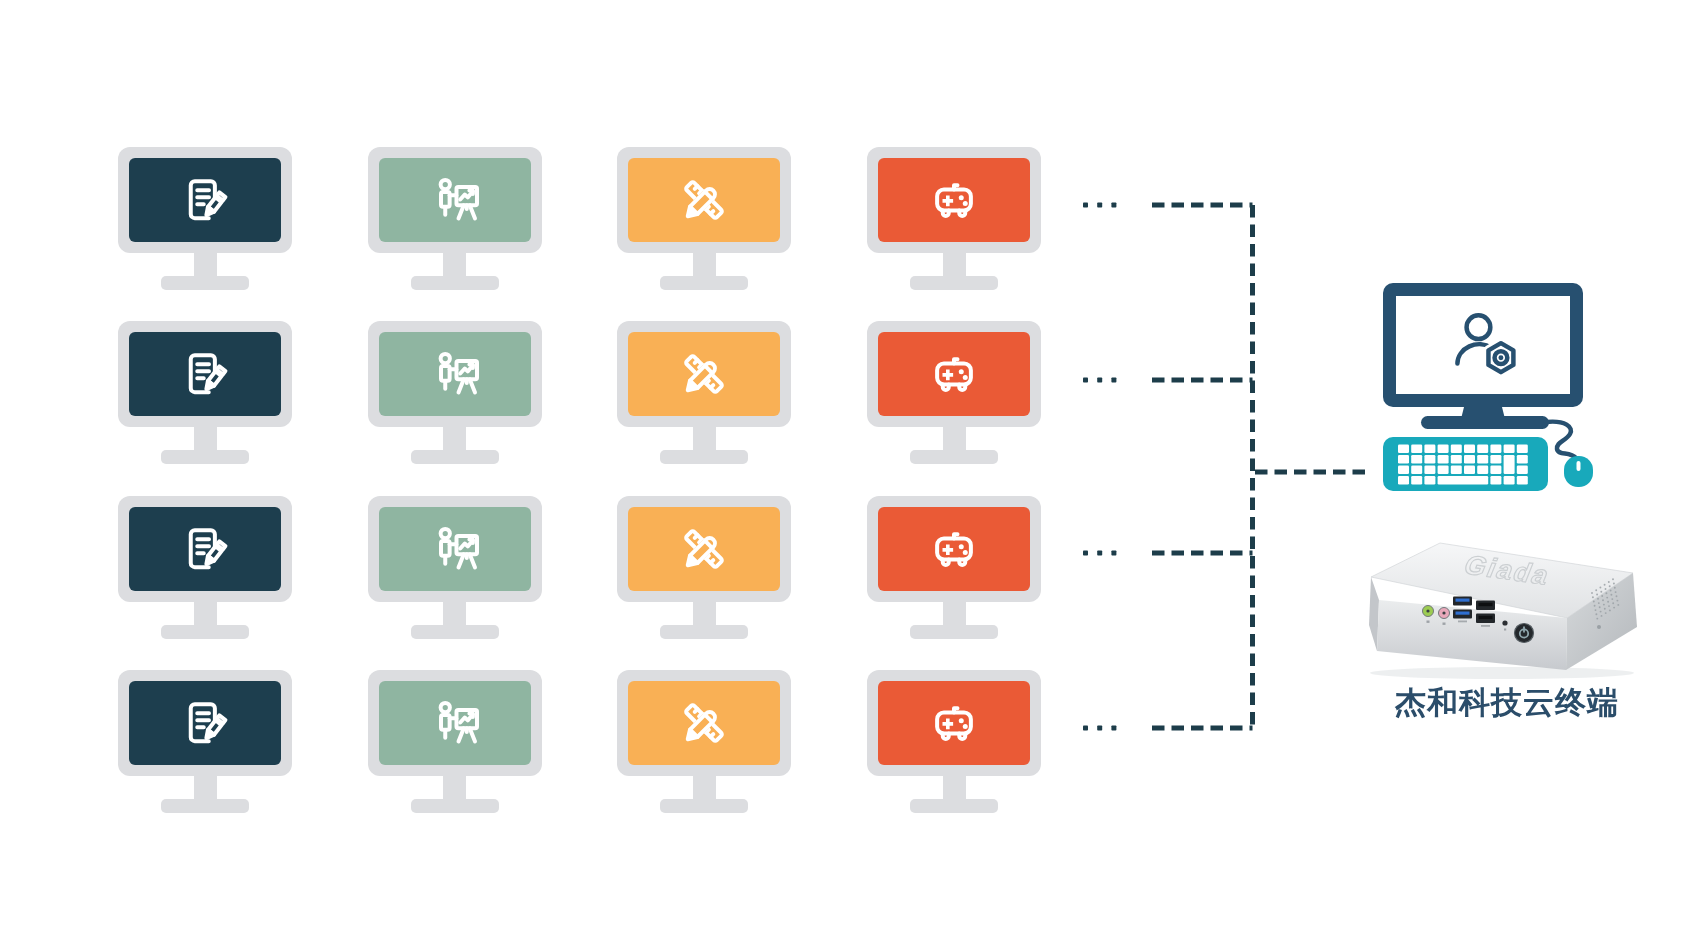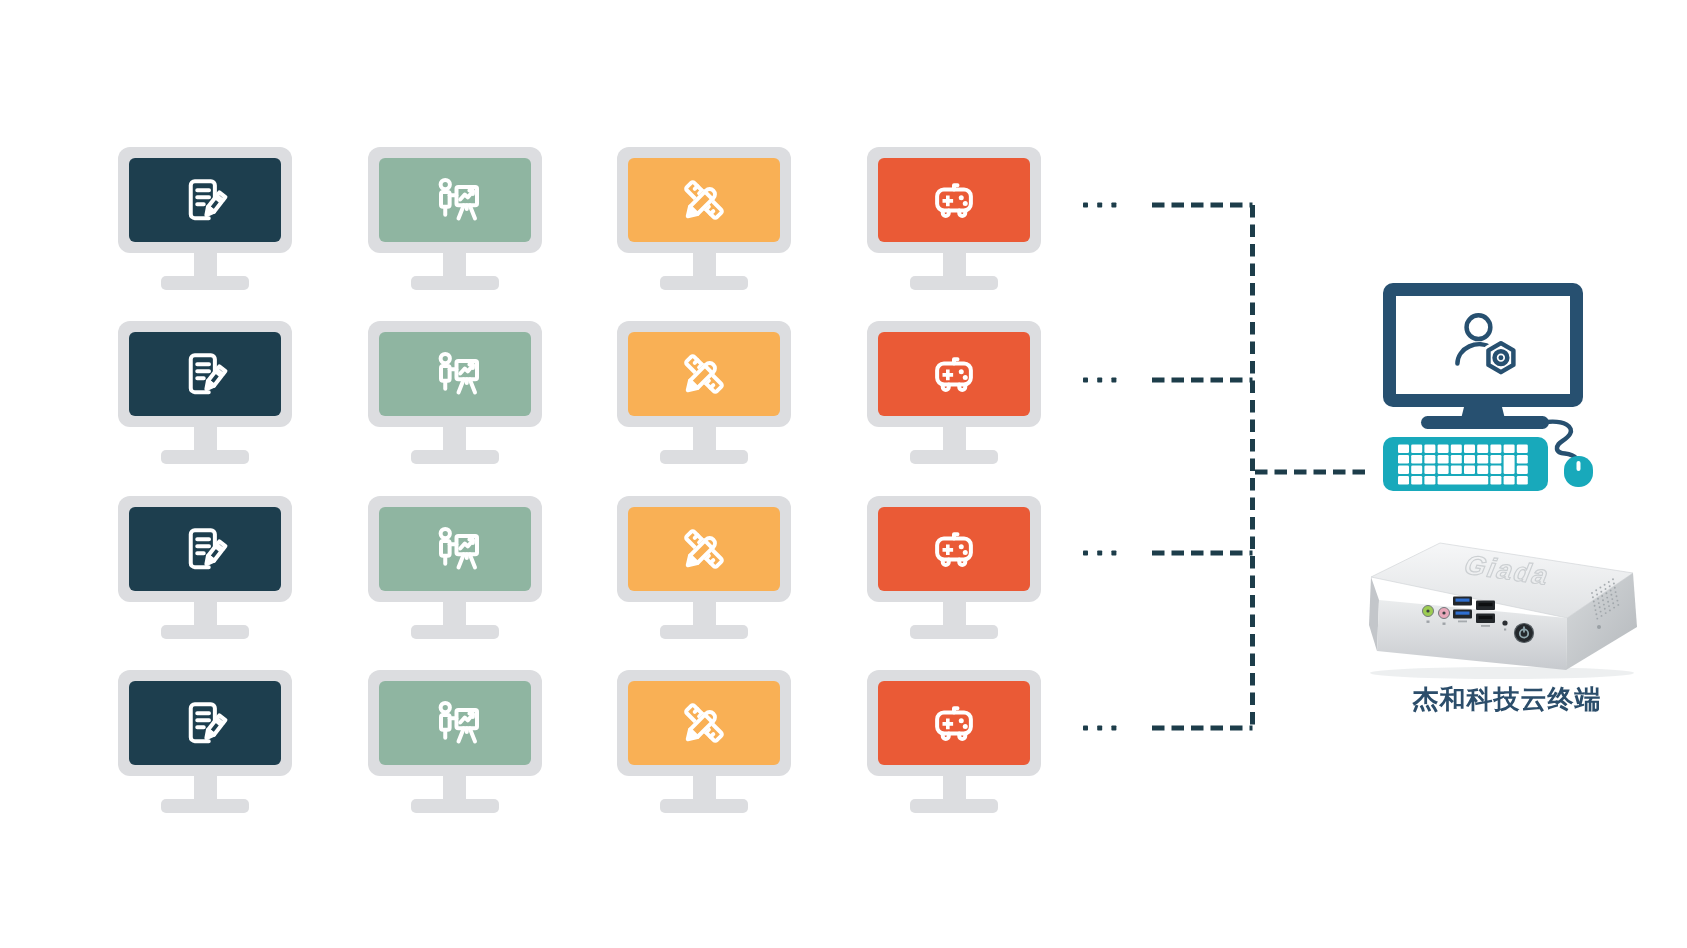--- a/index.html
+++ b/index.html
@@ -6,21 +6,21 @@
   body{width:1687px;height:948px;overflow:hidden;font-family:"Liberation Sans",sans-serif;}
   .stage{position:relative;width:1687px;height:948px;background:#fff;}
   .monitor{position:absolute;}
   .bezel{width:174px;height:106px;background:var(--bezel,#dcdde0);border-radius:12px;
          display:flex;align-items:center;justify-content:center;}
   .screen{width:152px;height:84px;border-radius:6px;display:flex;align-items:center;justify-content:center;}
   .neck{width:23px;height:23px;background:var(--bezel,#dcdde0);margin:0 auto;}
   .base{width:88px;height:14px;background:var(--bezel,#dcdde0);border-radius:5px;margin:0 auto;}
   svg.scene{position:absolute;left:0;top:0;}
   .terminal-label{position:absolute;left:1390px;top:682px;width:234px;text-align:center;
-    font-size:26px;font-weight:bold;color:var(--labelcolor,#2b4d6a);letter-spacing:1px;white-space:nowrap;}
+    font-size:31px;font-weight:bold;color:var(--labelcolor,#2b4d6a);letter-spacing:1px;white-space:nowrap;}
 </style>
 </head>
 <body>
 
 <div class="stage">
 
   <div id="monitor-grid">
       <div class="monitor" style="left: 118px; top: 147px;">
         <div class="bezel">
          <div class="screen" style="background:#1d3e4e">

